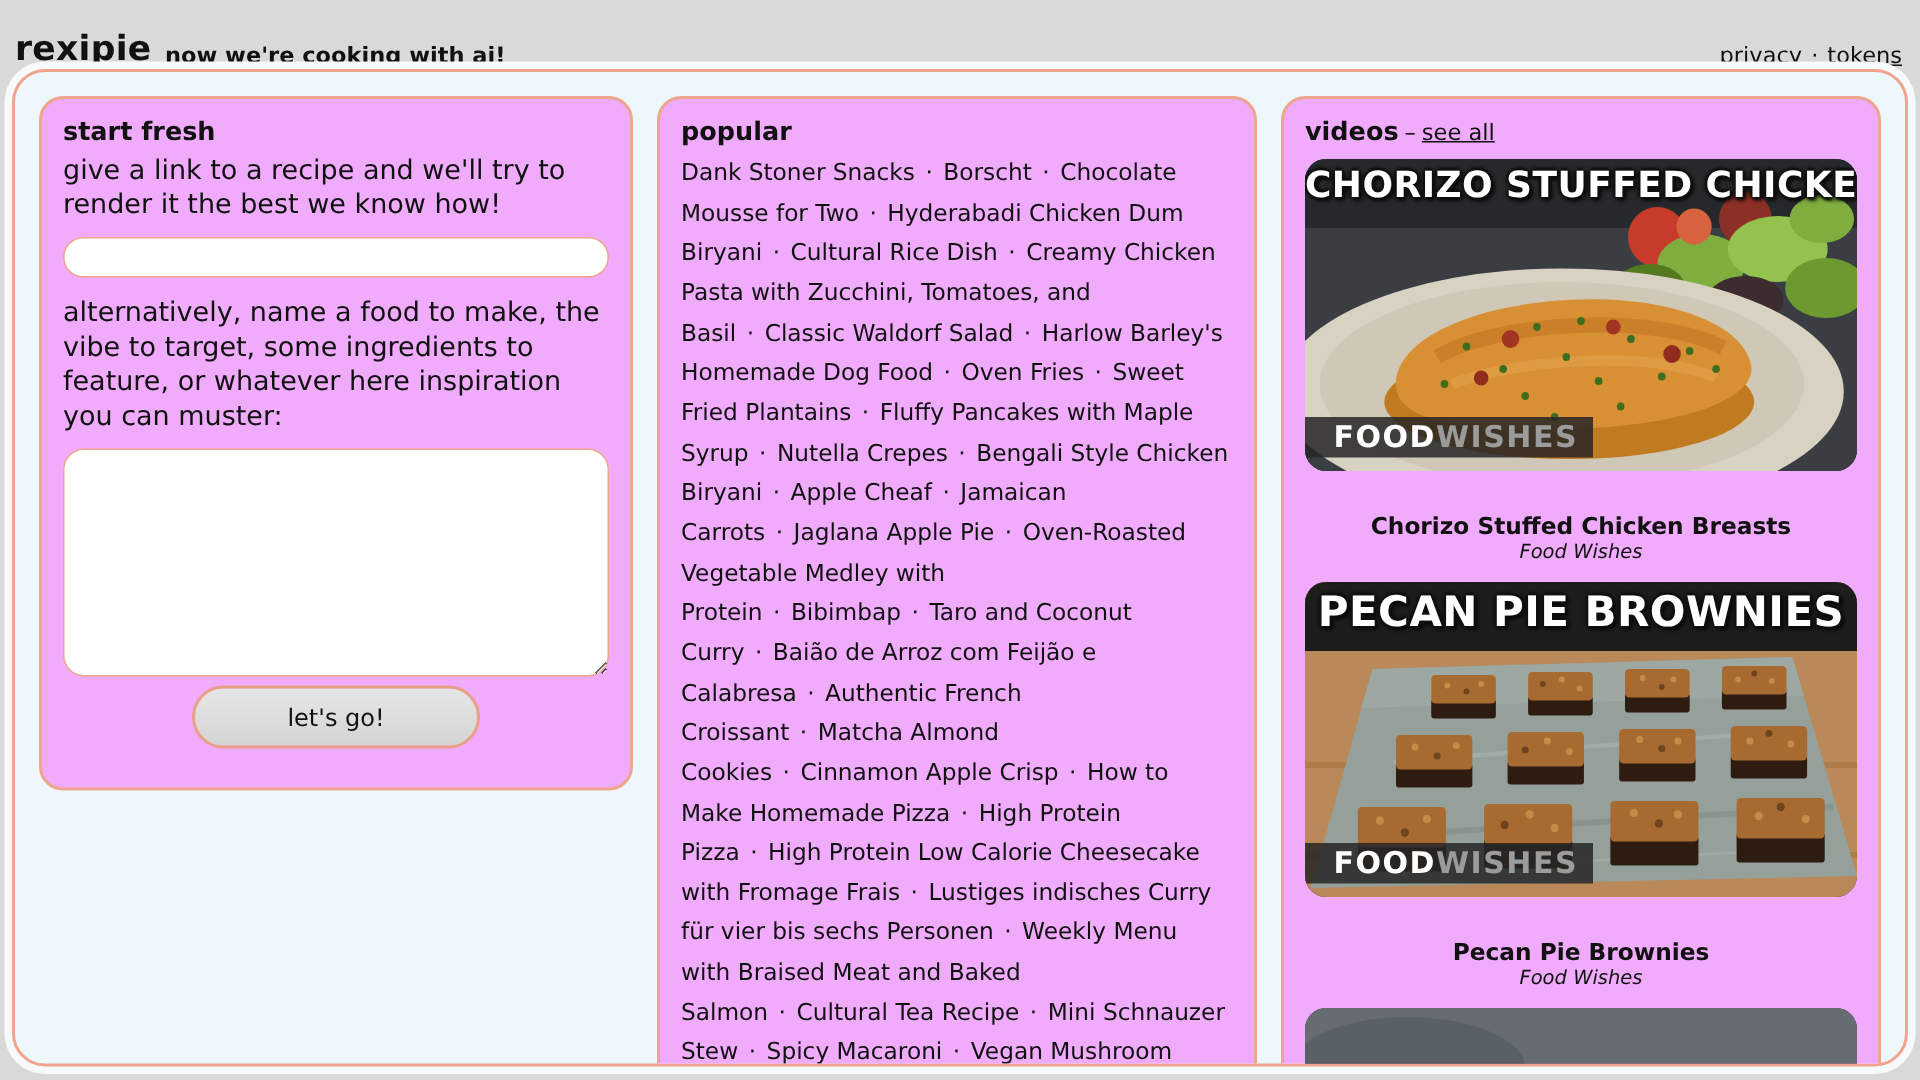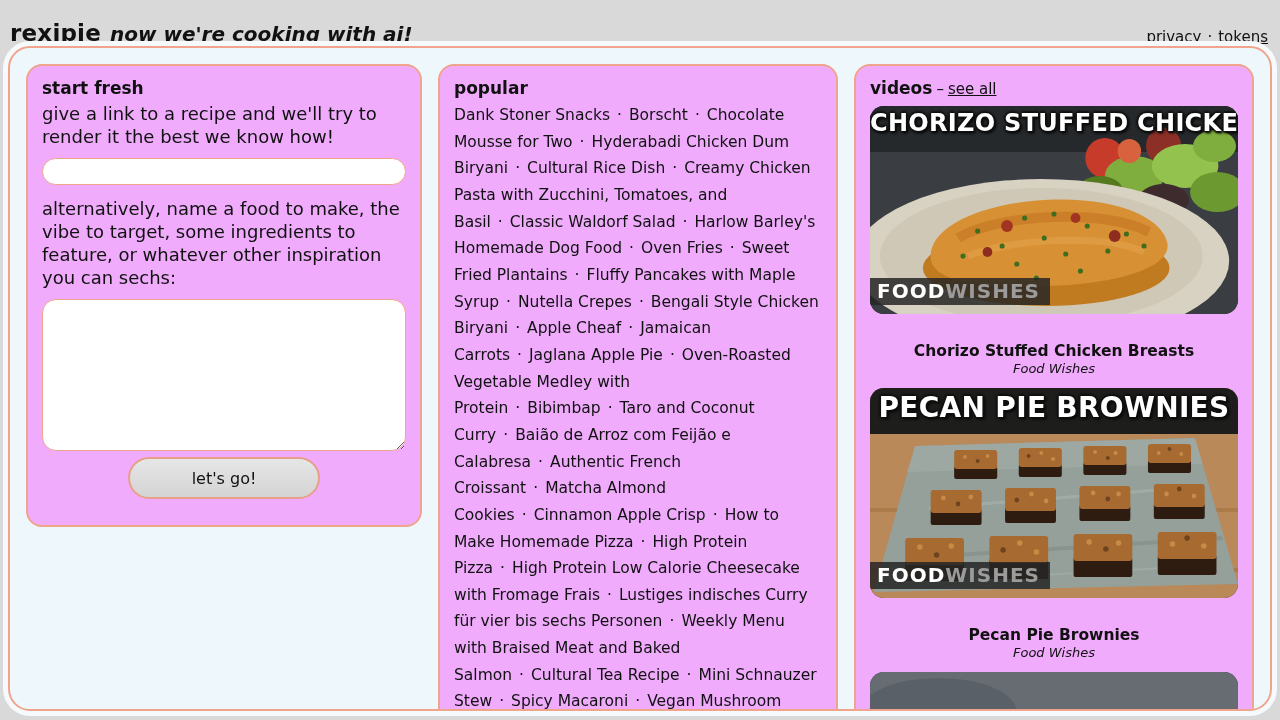--- a/index.html
+++ b/index.html
@@ -9,21 +9,21 @@
     background:#d9d9d9;
     font-family:"DejaVu Sans","Liberation Sans",sans-serif;
     color:#111;
   }
   
   .topbar {
     height:46px; display:flex; align-items:flex-end;
     padding:10px 12px 0 10px;
   }
   .logo { font-size:23px; font-weight:bold; letter-spacing:0.2px; cursor:pointer; }
-  .tagline { font-size:20px; font-weight:bold; font-style:italic; margin-left:9px; }
+  .tagline { font-size:15px; font-weight:bold; margin-left:9px; }
   .topnav { margin-left:auto; font-size:15px; }
   .topnav a, .link { color:#111; text-decoration:underline; cursor:pointer; }
   .topnav .navsep { margin:0 6px; }
   
   .shell {
     position:absolute; left:8px; right:8px; top:46px; bottom:9px;
     background:#eef7fc;
     border:2px solid #f0a48c; border-radius:22px;
     box-shadow:0 0 0 5px #f6fafc;
     padding:16px; display:flex; gap:16px; align-items:flex-start;
@@ -77,21 +77,21 @@
     position:absolute; top:3px; left:0; right:0; text-align:center;
     color:#fff; font-weight:bold; font-size:24px; letter-spacing:0.3px;
     white-space:nowrap;
     text-shadow:-2px 0 2px #101010, 2px 0 2px #101010, 0 -2px 2px #101010, 0 2px 2px #101010, 2px 2px 3px #000;
   }
   .thumb-title.large { font-size:28px; }
   .wm {
     position:absolute; left:0; bottom:9px;
     background:rgba(38,38,38,0.85); color:#fff;
     font-weight:bold; font-size:20px; letter-spacing:1px;
-    padding:1px 10px 2px 7px;
+    padding:1px 10px 2px 19px;
   }
   .wm .w2 { color:#9b9b9b; }
   .vcap { text-align:center; margin-top:7px; }
   .vcap .vt { font-weight:bold; font-size:15.5px; cursor:pointer;margin-top:28px; }
   .vcap .vc { font-style:italic; font-size:13px; margin-top:1px; }
 </style>
 </head>
 <body>
 
 <div class="topbar">
@@ -101,21 +101,21 @@
     <a>privacy</a><span class="navsep">·</span><a>tokens</a>
   </span>
 </div>
 
 <div class="shell">
 
   <div class="panel start">
     <h2>start fresh</h2>
     <p>give a link to a recipe and we'll try to render it the best we know how!</p>
     <input class="url-input" type="text" value="" style="">
-    <p style="margin-top:12px;">alternatively, name a food to make, the vibe to target, some ingredients to feature, or whatever other inspiration you can sechs:</p>
+    <p style="margin-top:12px;">alternatively, name a food to make, the vibe to target, some ingredients to feature, or whatever here inspiration you can muster:</p>
     <textarea class="inspo-input" style=""></textarea>
     <button class="go-btn">let's go!</button>
   </div>
 
   <div class="panel popular">
     <h2>popular</h2>
     <div class="popular-list"><span class="recipe">Dank Stoner Snacks</span><span class="sep">·</span><span class="recipe">Borscht</span><span class="sep">·</span><span class="recipe">Chocolate Mousse for Two</span><span class="sep">·</span><span class="recipe">Hyderabadi Chicken Dum Biryani</span><span class="sep">·</span><span class="recipe">Cultural Rice Dish</span><span class="sep">·</span><span class="recipe">Creamy Chicken Pasta with Zucchini, Tomatoes, and Basil</span><span class="sep">·</span><span class="recipe">Classic Waldorf Salad</span><span class="sep">·</span><span class="recipe">Harlow Barley's Homemade Dog Food</span><span class="sep">·</span><span class="recipe">Oven Fries</span><span class="sep">·</span><span class="recipe">Sweet Fried Plantains</span><span class="sep">·</span><span class="recipe">Fluffy Pancakes with Maple Syrup</span><span class="sep">·</span><span class="recipe">Nutella Crepes</span><span class="sep">·</span><span class="recipe">Bengali Style Chicken Biryani</span><span class="sep">·</span><span class="recipe">Apple Cheaf</span><span class="sep">·</span><span class="recipe">Jamaican Carrots</span><span class="sep">·</span><span class="recipe">Jaglana Apple Pie</span><span class="sep">·</span><span class="recipe">Oven-Roasted Vegetable Medley with Protein</span><span class="sep">·</span><span class="recipe">Bibimbap</span><span class="sep">·</span><span class="recipe">Taro and Coconut Curry</span><span class="sep">·</span><span class="recipe">Baião de Arroz com Feijão e Calabresa</span><span class="sep">·</span><span class="recipe">Authentic French Croissant</span><span class="sep">·</span><span class="recipe">Matcha Almond Cookies</span><span class="sep">·</span><span class="recipe">Cinnamon Apple Crisp</span><span class="sep">·</span><span class="recipe">How to Make Homemade Pizza</span><span class="sep">·</span><span class="recipe">High Protein Pizza</span><span class="sep">·</span><span class="recipe">High Protein Low Calorie Cheesecake with Fromage Frais</span><span class="sep">·</span><span class="recipe">Lustiges indisches Curry für vier bis sechs Personen</span><span class="sep">·</span><span class="recipe">Weekly Menu with Braised Meat and Baked Salmon</span><span class="sep">·</span><span class="recipe">Cultural Tea Recipe</span><span class="sep">·</span><span class="recipe">Mini Schnauzer Stew</span><span class="sep">·</span><span class="recipe">Spicy Macaroni</span><span class="sep">·</span><span class="recipe">Vegan Mushroom Ramen</span></div>
   </div>
 
   <div class="panel videos">

